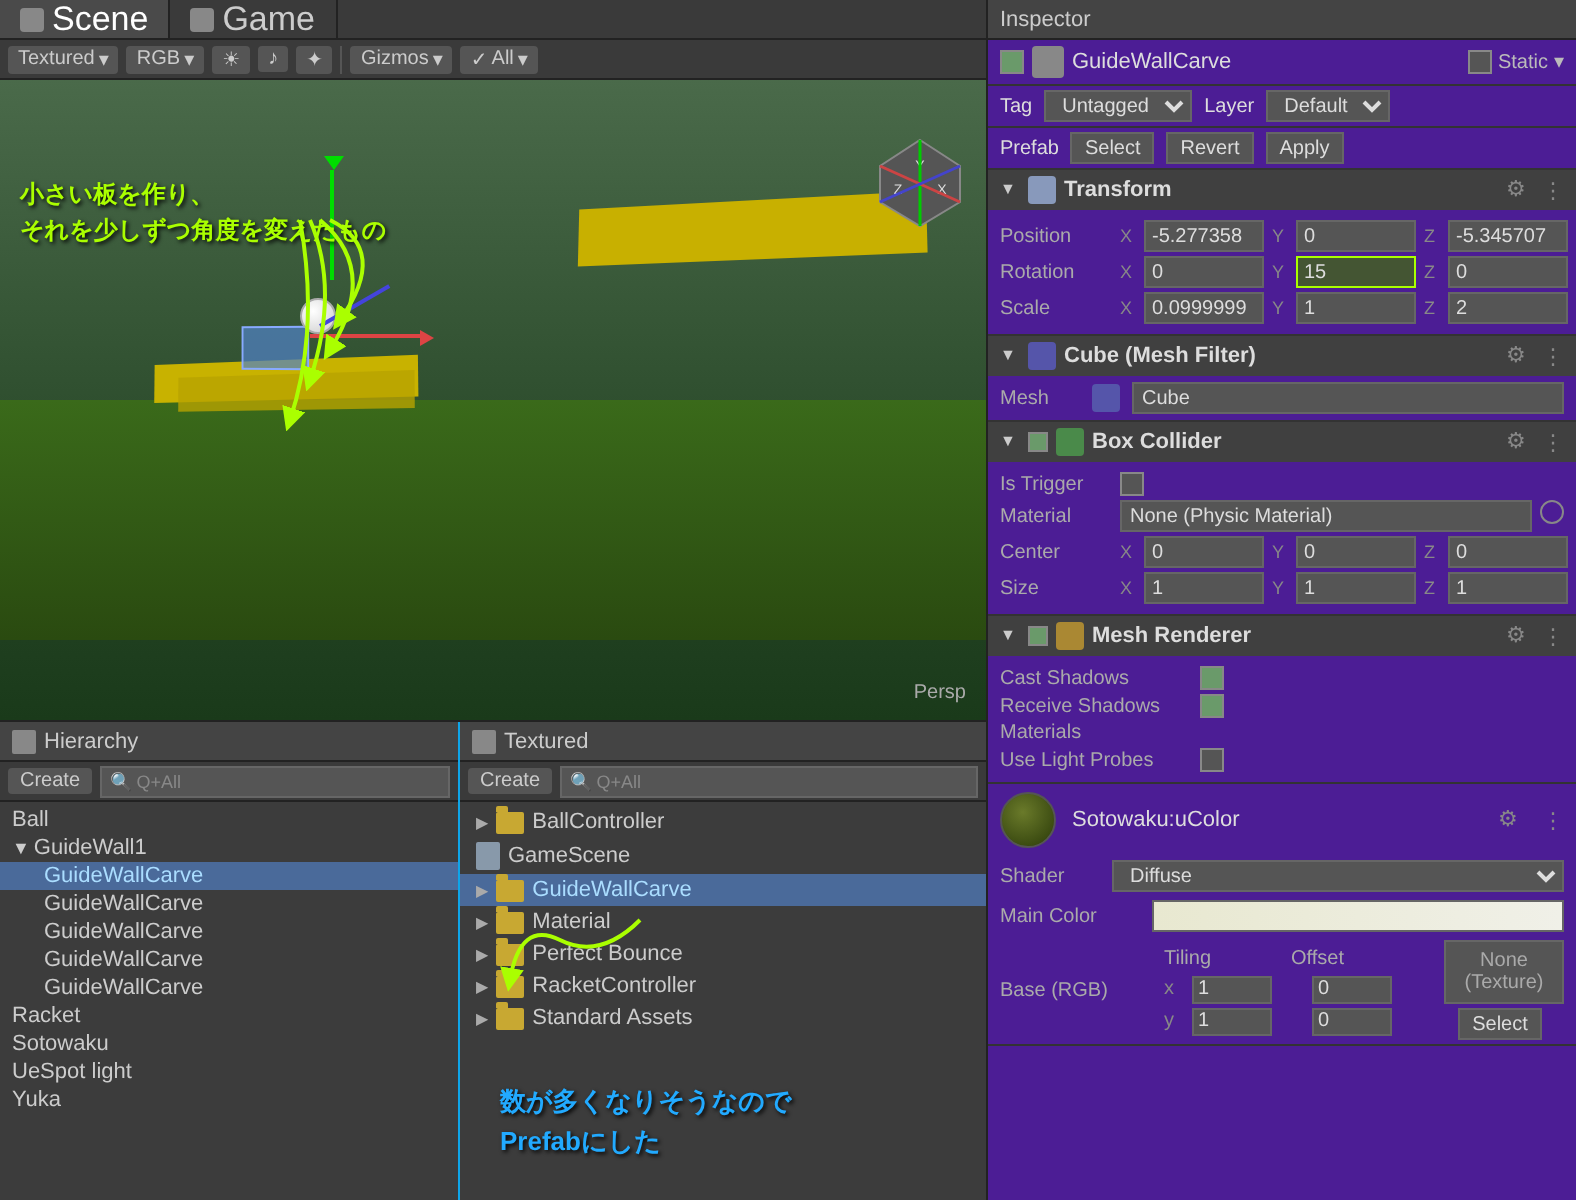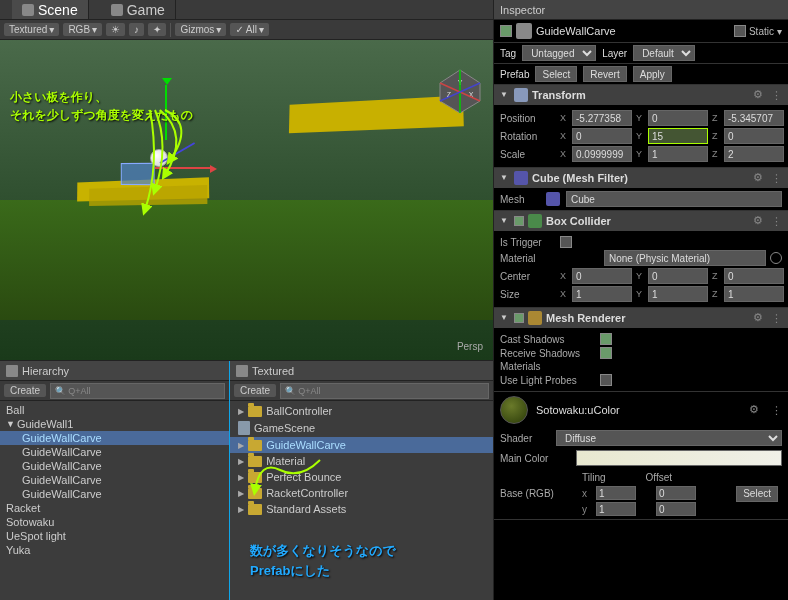--- a/index.html
+++ b/index.html
@@ -5,21 +5,21 @@
     * { box-sizing: border-box; margin: 0; padding: 0; }
     body { width: 788px; height: 600px; overflow: hidden; font-family: Arial, sans-serif; font-size: 11px; background: #3c3c3c; color: #ddd; }
 
     .main-layout { display: flex; width: 788px; height: 600px; }
 
     
     .left-panel { display: flex; flex-direction: column; flex: 1; min-width: 0; }
 
     
     .scene-game-tabs { display: flex; background: #3a3a3a; border-bottom: 1px solid #222; height: 20px; align-items: center; }
-    .tab { padding: 2px 10px; font-size: 14px; color: #ccc; cursor: pointer; height: 100%; display: flex; align-items: center; border-right: 1px solid #222; margin-left: 12px; }
+    .tab { padding: 2px 10px; font-size: 17px; color: #ccc; cursor: pointer; height: 100%; display: flex; align-items: center; border-right: 1px solid #222; }
     .tab.active { background: #4a4a4a; color: white; }
     .tab-icon { width: 12px; height: 12px; margin-right: 4px; background: #888; border-radius: 2px; display: inline-block; }
 
     
     .scene-toolbar { background: #3a3a3a; height: 20px; display: flex; align-items: center; padding: 0 4px; gap: 4px; border-bottom: 1px solid #222; }
     .toolbar-item { font-size: 10px; color: #ccc; padding: 1px 5px; background: #555; border-radius: 2px; cursor: pointer; display: flex; align-items: center; gap: 2px; }
     .toolbar-separator { width: 1px; height: 14px; background: #555; }
 
     
     .scene-view { flex: 1; position: relative; overflow: hidden; background: #1a2a1a; }
@@ -47,21 +47,21 @@
     
     .project-panel { flex: 1; background: #3c3c3c; display: flex; flex-direction: column; }
     .project-list { flex: 1; overflow-y: auto; padding: 2px 0; }
     .proj-item { padding: 2px 8px; cursor: pointer; color: #ccc; font-size: 11px; display: flex; align-items: center; gap: 4px; }
     .proj-item.selected { background: #4a6a9a; }
     .proj-folder-icon { width: 14px; height: 11px; background: #c8a832; border-radius: 1px; position: relative; flex-shrink: 0; }
     .proj-folder-icon::before { content: ''; position: absolute; top: -3px; left: 0; width: 6px; height: 3px; background: #c8a832; border-radius: 1px 1px 0 0; }
     .proj-scene-icon { width: 12px; height: 14px; background: #888; border-radius: 1px; flex-shrink: 0; }
 
     
-    .inspector-panel { width: 295px; background: #000000; border-left: 1px solid #222; display: flex; flex-direction: column; overflow-y: auto; }
+    .inspector-panel { width: 295px; background: #4c1d95; border-left: 1px solid #222; display: flex; flex-direction: column; overflow-y: auto; }
     .inspector-header { background: #444; padding: 2px 6px; font-size: 11px; color: #ccc; display: flex; align-items: center; justify-content: space-between; border-bottom: 1px solid #222; height: 20px; }
     .inspector-obj-row { display: flex; align-items: center; padding: 3px 6px; gap: 4px; border-bottom: 1px solid #333; }
     .obj-icon { width: 16px; height: 16px; background: #888; border-radius: 2px; }
     .obj-name { flex: 1; font-size: 11px; color: #ddd; }
     .static-checkbox { display: flex; align-items: center; gap: 3px; font-size: 10px; color: #bbb; }
     .checkbox { width: 12px; height: 12px; border: 1px solid #888; background: #555; display: inline-block; }
     .checkbox.checked { background: #6a9a6a; }
 
     .tag-layer-row { display: flex; align-items: center; padding: 2px 6px; gap: 6px; border-bottom: 1px solid #333; font-size: 10px; }
     .tag-select { background: #555; border: 1px solid #666; color: #ddd; font-size: 10px; padding: 0 4px; height: 16px; }
@@ -76,21 +76,21 @@
     .component-gear { width: 14px; height: 14px; color: #888; font-size: 11px; cursor: pointer; }
     .component-body { padding: 3px 6px; }
 
     .field-row { display: flex; align-items: center; margin: 2px 0; font-size: 10px; }
     .field-label { color: #aaa; min-width: 60px; }
     .field-group { display: flex; align-items: center; gap: 4px; flex: 1; }
     .field-xyz { display: flex; align-items: center; gap: 2px; }
     .xyz-label { color: #888; font-size: 9px; min-width: 10px; }
     .xyz-input { background: #555; border: 1px solid #666; color: #ddd; font-size: 10px; width: 60px; height: 16px; padding: 0 3px; }
     .xyz-input.highlight { border-color: #aaff00; background: #445533; }
-    .material-field { display: flex; align-items: center; gap: 4px; flex: 1; margin-left: 44px; }
+    .material-field { display: flex; gap: 4px; flex: 1; }
     .material-value { flex: 1; background: #555; border: 1px solid #666; color: #ddd; font-size: 10px; padding: 0 4px; height: 16px; }
 
     .mesh-row { display: flex; align-items: center; gap: 6px; font-size: 10px; }
     .mesh-icon { width: 14px; height: 14px; background: #5555aa; border-radius: 2px; }
     .mesh-value { background: #555; border: 1px solid #666; color: #ddd; font-size: 10px; padding: 0 4px; height: 16px; flex: 1; }
 
     
     .sotowaku-color-row { display: flex; align-items: center; padding: 4px 6px; gap: 8px; }
     .color-circle { width: 28px; height: 28px; border-radius: 50%; background: radial-gradient(circle at 40% 35%, #6a7a2a, #2a3a08); border: 1px solid #555; flex-shrink: 0; }
     .color-name { font-size: 11px; color: #ddd; flex: 1; }
@@ -586,20 +586,21 @@
               <input class="tiling-input" type="text" value="0" style="margin-left: 16px;">
             </div>
             <div class="tiling-val-row" style="padding:1px 6px;gap:4px;display:flex;align-items:center;">
               <span class="tiling-axis">y</span>
               <input class="tiling-input" type="text" value="1" style="">
               <input class="tiling-input" type="text" value="0" style="margin-left: 16px;">
             </div>
           </div>
 
           <div style="display:flex;flex-direction:column;align-items:center;gap:2px;">
+            <div class="texture-none">None<br>(Texture)</div>
             <button class="select-btn">Select</button>
           </div>
         </div>
       </div>
     </div>
 
   </div>
 </div>
 
 <svg style="position:fixed;left:240px;top:430px;width:200px;height:100px;pointer-events:none;z-index:100;" viewBox="0 0 200 100">

